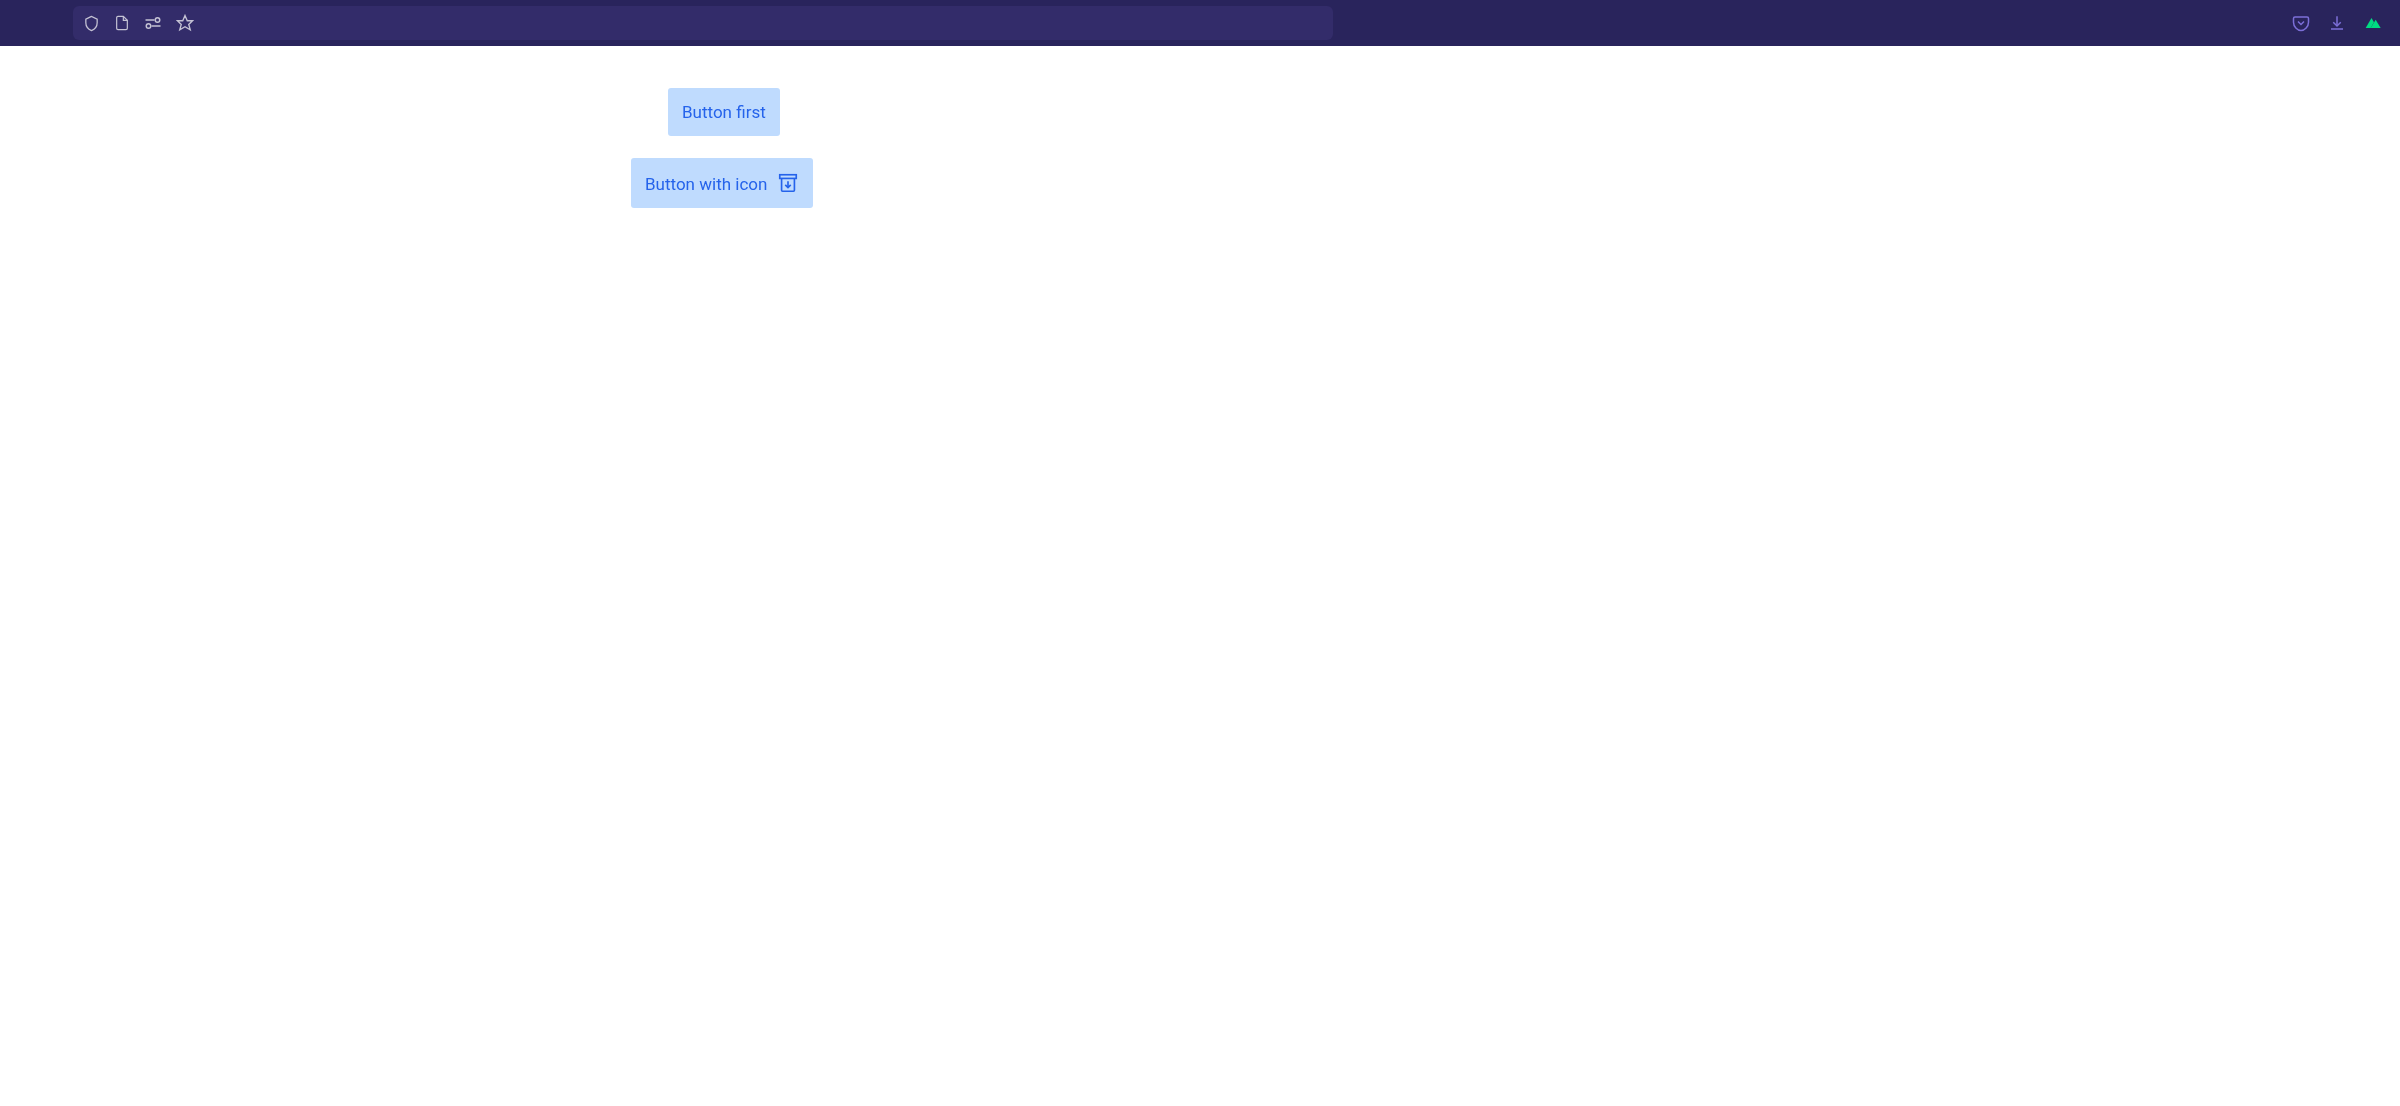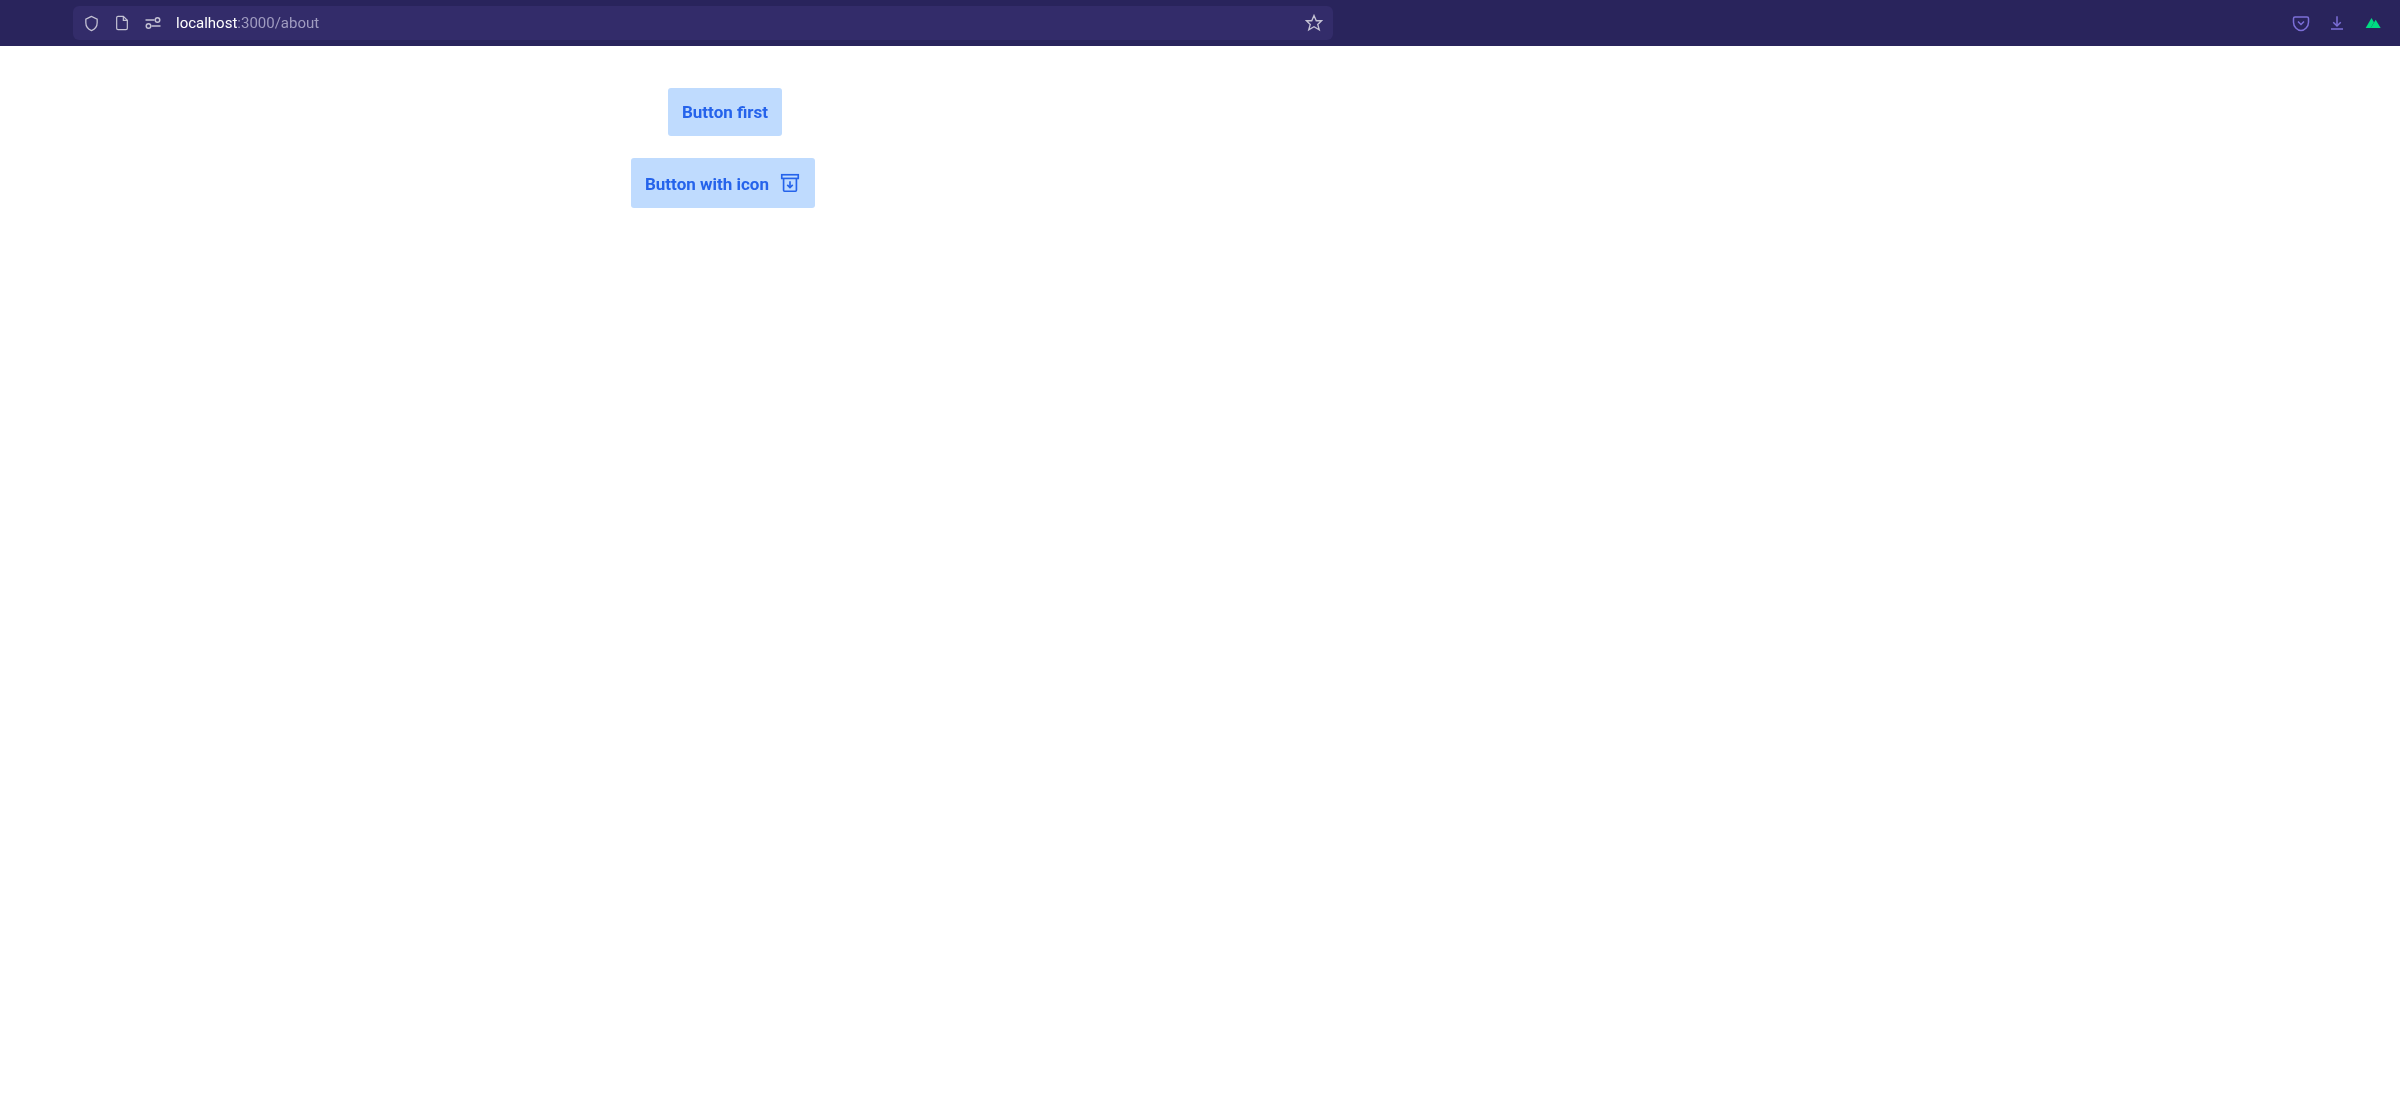--- a/index.html
+++ b/index.html
@@ -90,21 +90,21 @@
       align-items: flex-start;
       padding-left: 668px;
       gap: 22px;
     }
     
     .btn {
       background: #bfdbfe;
       color: #2563eb;
       border: none;
       font-size: 17px;
-      font-weight: 700;
+      font-weight: 400;
       padding: 14px 14px;
       border-radius: 3px;
       cursor: pointer;
       display: inline-flex;
       align-items: center;
       gap: 10px;
       font-family: inherit;
     }
     
     .btn-first {
@@ -137,23 +137,20 @@
         <path d="M14 2 L14 8 L20 8"></path>
       </svg>
     </span>
     <span class="url-icon">
       <svg width="18" height="14" viewBox="0 0 24 18" fill="none" stroke="#c4c2d4" stroke-width="2">
         <line x1="2" y1="5" x2="14" y2="5"></line>
         <circle cx="18" cy="5" r="3"></circle>
         <line x1="10" y1="13" x2="22" y2="13"></line>
         <circle cx="6" cy="13" r="3"></circle>
       </svg>
-    </span>
-    <span class="url-text">
-      <span class="host">localhost</span><span class="path">:3000/about</span>
     </span>
     <span class="url-icon">
       <svg width="18" height="18" viewBox="0 0 24 24" fill="none" stroke="#c4c2d4" stroke-width="1.8">
         <polygon points="12,2 15,9 22,9 17,14 19,21 12,17 5,21 7,14 2,9 9,9"></polygon>
       </svg>
     </span>
   </div>
 
   <div class="toolbar-right">
     <span class="toolbar-icon">

